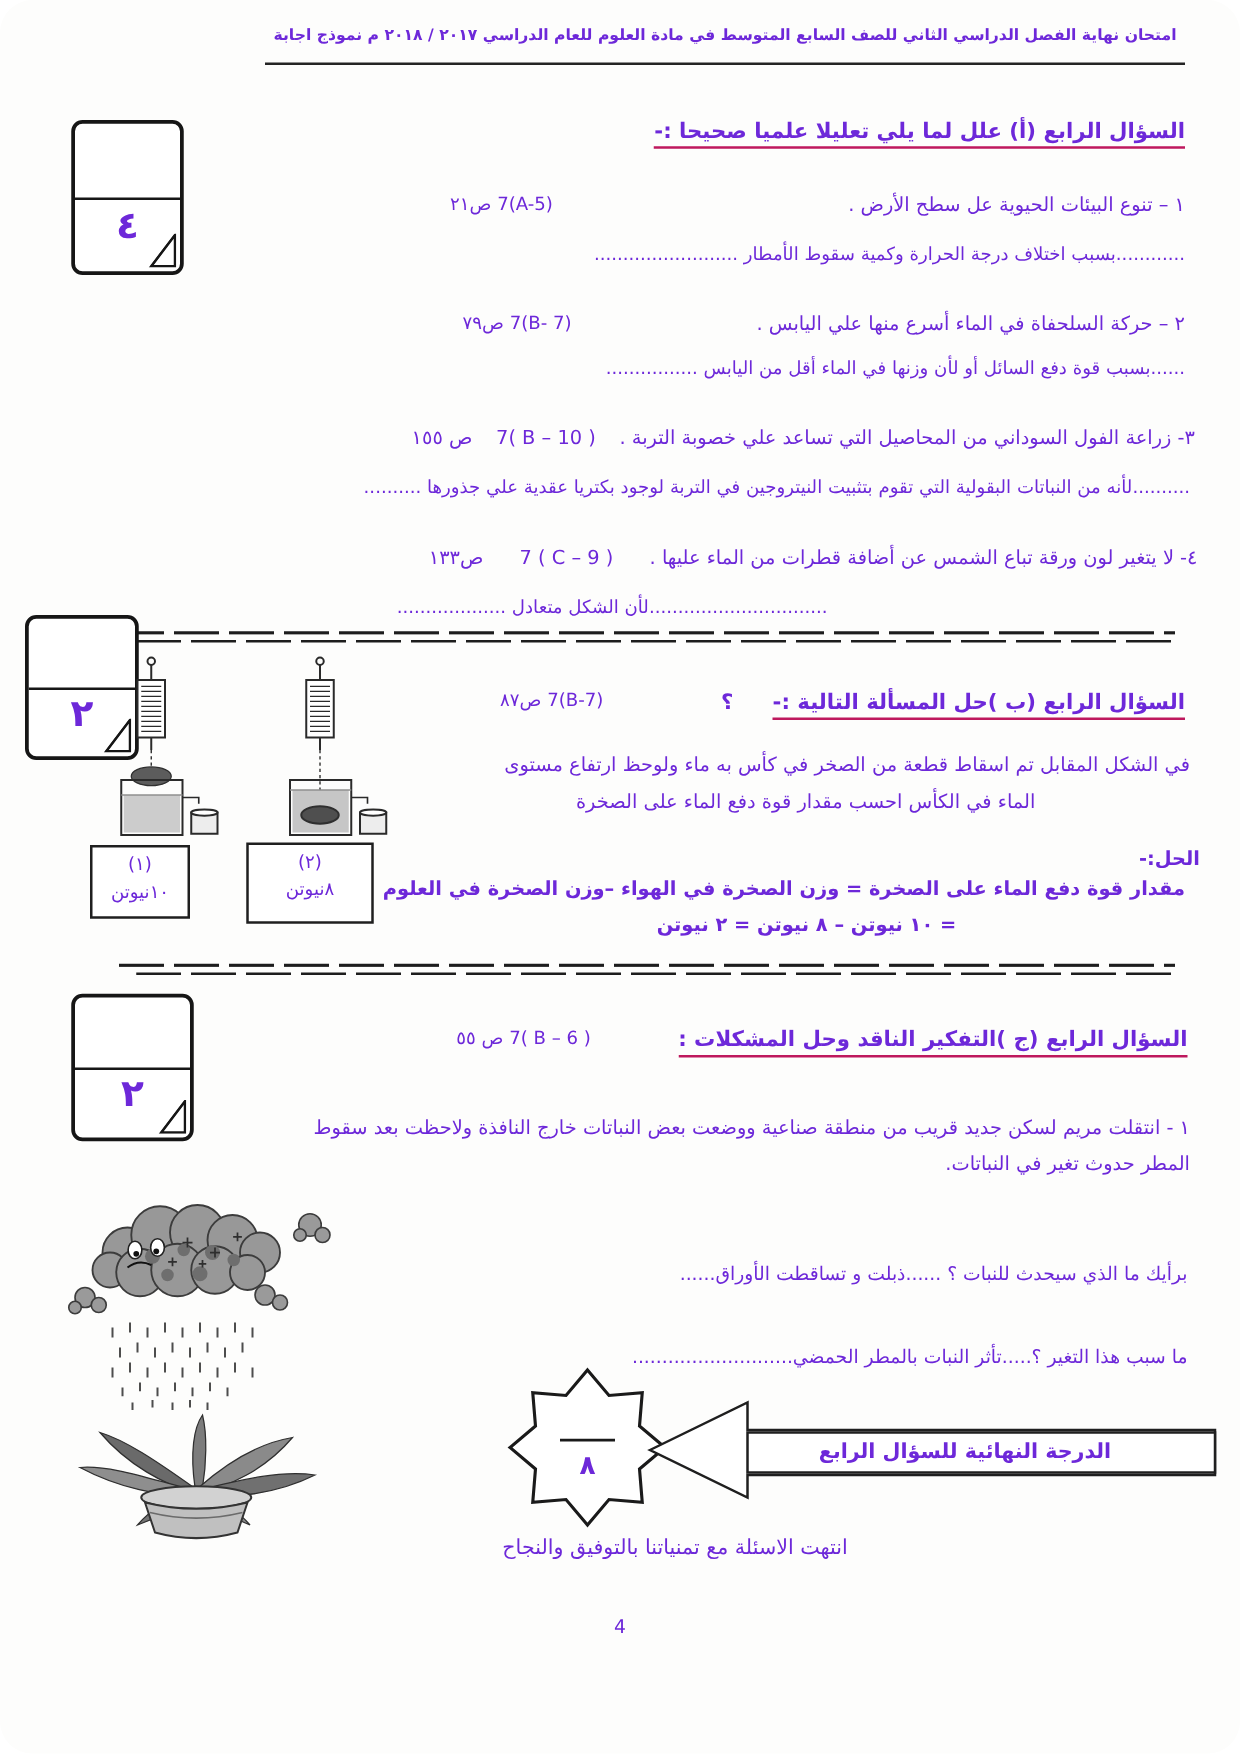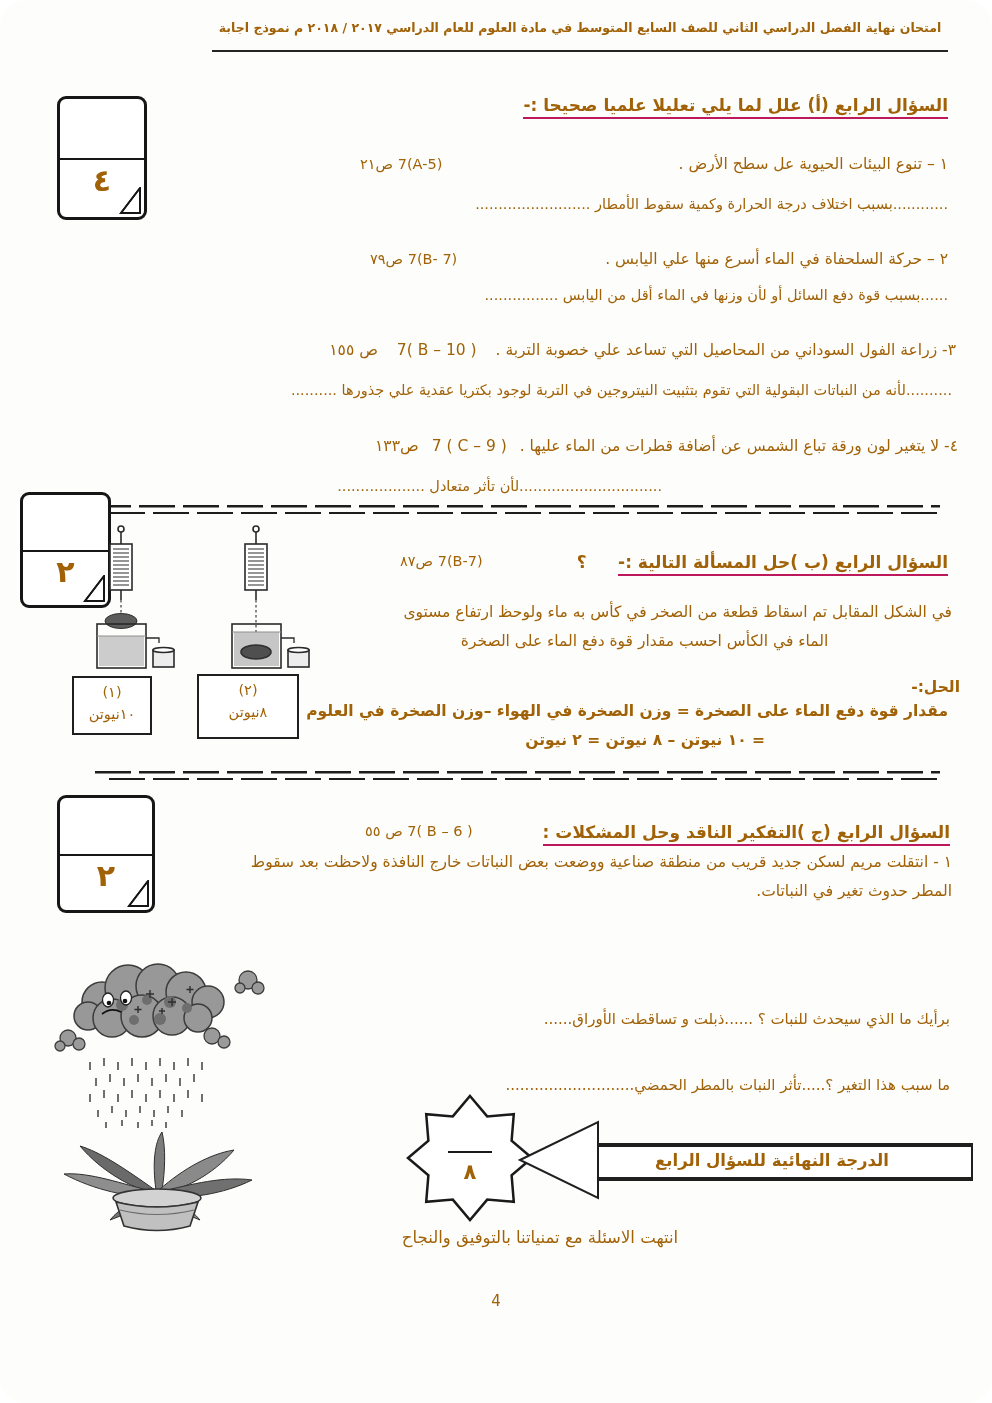--- a/index.html
+++ b/index.html
@@ -1,18 +1,18 @@
 <!DOCTYPE html>
 <html lang="ar"><head>
 <meta charset="utf-8">
 <style>
   html,body{margin:0;padding:0;background:#ffffff;}
   .page{
     position:relative;width:992px;height:1403px;background:#fdfdfc;overflow:hidden;
-    font-family:"DejaVu Sans",sans-serif;color:#a16207;direction:rtl;border-radius:26px;
+    font-family:"DejaVu Sans",sans-serif;color:#6d28d9;direction:rtl;border-radius:26px;
   }
   .abs{position:absolute;}
   .b{font-weight:700;}
   .nw{white-space:nowrap;}
   .u{border-bottom:2px solid #be185d;padding-bottom:2px;}
   .hdr{position:absolute;top:20px;left:210px;width:740px;text-align:center;font-size:12.5px;font-weight:700;white-space:nowrap;}
   .hdr-line{position:absolute;top:50px;left:212px;width:736px;height:2px;background:#242424;}
   .h-title{position:absolute;font-size:17px;font-weight:700;white-space:nowrap;}
   .qline{position:absolute;direction:rtl;text-align:right;font-size:15.5px;white-space:nowrap;}
   .qref{position:absolute;left:0;top:1px;font-size:14.5px;white-space:nowrap;}
@@ -77,24 +77,24 @@
 
   <div class="qline nw" style="top:341px;right:36px">
     <span>٣- زراعة الفول السوداني من المحاصيل التي تساعد علي خصوبة التربة .</span>
     <span dir="ltr" style="margin:0 14px">7( B – 10 )</span>
     <span>ص ١٥٥</span>
   </div>
   <div class="ans" style="top:382px;right:40px">..........لأنه من النباتات البقولية التي تقوم بتثبيت النيتروجين في التربة لوجود بكتريا عقدية علي جذورها ..........</div>
 
   <div class="qline nw" style="top:437px;right:34px">
     <span>٤- لا يتغير لون ورقة تباع الشمس عن أضافة قطرات من الماء عليها .</span>
-    <span dir="ltr" style="margin:0 8px">7 ( C – 9 )</span>
+    <span dir="ltr" style="margin:0 24px">7 ( C – 9 )</span>
     <span>ص١٣٣</span>
   </div>
-  <div class="ans" style="top:478px;right:330px">...............................لأن تأثر متعادل ...................</div>
+  <div class="ans" style="top:478px;right:330px">...............................لأن الشكل متعادل ...................</div>
 
   <div class="sep" style="top:505px;left:95px;width:845px"></div>
 
   <div class="score-box" style="left:20px;top:492px;width:85px;height:110px">
     <div class="score-divider"></div>
     <span class="score-num">٢</span>
     <svg class="curl" width="24" height="27" viewBox="0 0 24 27">
       <path d="M23 1 L4 26 L23 26 Z" fill="#fff" stroke="#161616" stroke-width="2"></path>
       <path d="M23 1 C16 10 10 18 4 26" fill="none" stroke="#161616" stroke-width="1.5"></path>
     </svg>
@@ -178,21 +178,21 @@
   </div>
 
   <div class="qline" style="top:822px;right:42px;width:585px;font-size:17px">
     <span class="u b">السؤال الرابع (ج )التفكير الناقد وحل المشكلات :</span>
     <span class="qref">
       <span dir="ltr">7( B – 6 )</span>
       <span>ص ٥٥</span>
     </span>
   </div>
 
-  <div class="prob" style="top:848px;right:40px;width:832px">
+  <div class="prob" style="top:888px;right:40px;width:832px">
     <div class="l1">١ - انتقلت مريم لسكن جديد قريب من منطقة صناعية ووضعت بعض النباتات خارج النافذة ولاحظت بعد سقوط</div>
     <div class="l2r">المطر حدوث تغير في النباتات.</div>
   </div>
 
   <svg class="abs" style="left:52px;top:950px" width="218" height="282" viewBox="0 0 218 282">
     <g>
       <g fill="#989898" stroke="#3c3c3c" stroke-width="1.5">
         <circle cx="50" cy="52" r="20"></circle>
           <circle cx="76" cy="38" r="23"></circle>
           <circle cx="106" cy="36" r="22"></circle>

